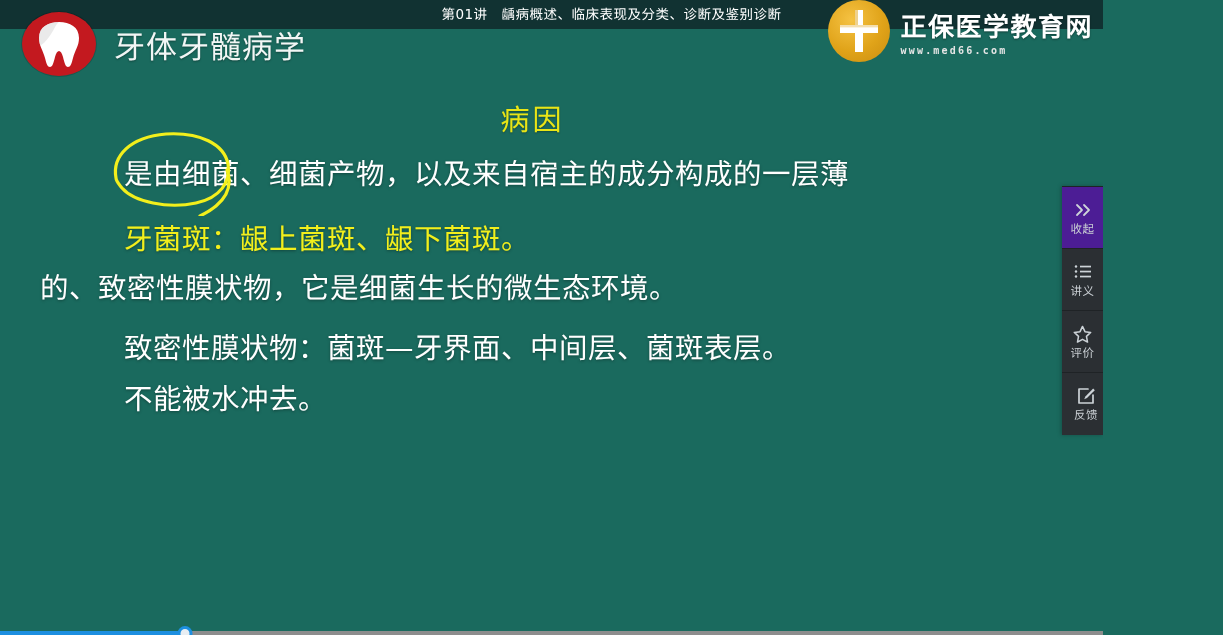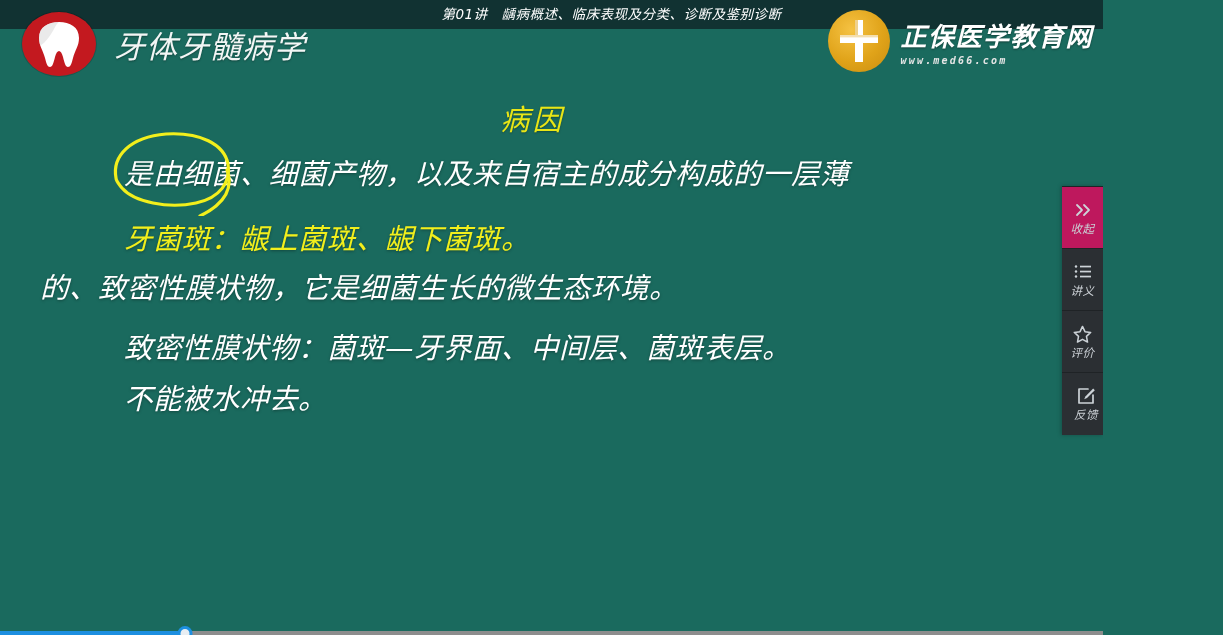--- a/index.html
+++ b/index.html
@@ -8,21 +8,20 @@
     width:1223px; height:635px;
     overflow:hidden;
     background:#1a6a5e;
     font-family:"Liberation Sans","DejaVu Sans",sans-serif;
   }
   #player {
     position:relative;
     width:1103px; height:635px;
     background:#1a6a5e;
     overflow:hidden;
-    font-style:italic;
   }
 
   
   #slide {
     position:absolute; inset:0;
     background:#1a6a5e;
   }
 
   
   #header-band {
@@ -63,21 +62,21 @@
     color:#f2f6f5;
     font-size:31px;
     font-weight:400;
     letter-spacing:1px;
     text-shadow:0 1px 2px rgba(0,0,0,0.35);
     font-family:"DejaVu Sans","Liberation Sans",sans-serif;
   }
 
   
   #brand-right {
-    position:absolute; top:10px; right:10px;
+    position:absolute; top:0; right:10px;
     display:flex; align-items:center; gap:10px;
     z-index:6;
   }
   #cross-logo {
     width:62px; height:62px; border-radius:50%;
     background:radial-gradient(circle at 38% 32%, #f5c243 0%, #e0a319 55%, #c98d10 100%);
     position:relative;
     display:flex; align-items:center; justify-content:center;
   }
   #brand-right-text { display:flex; flex-direction:column; gap:2px; }
@@ -148,21 +147,21 @@
   .rail-item {
     height:62px;
     display:flex; flex-direction:column;
     align-items:center; justify-content:center;
     gap:3px;
     border-bottom:1px solid #1f2326;
     cursor:pointer;
     color:#c9ced3;
   }
   .rail-item:last-child { border-bottom:none;margin-left:7px; }
-  .rail-item.collapse-item { background:#be185d; }
+  .rail-item.collapse-item { background:#4c1d95; }
   .rail-icon {
     height:20px;
     display:flex; align-items:center; justify-content:center;
     color:#cdd3d8;
   }
   .rail-icon svg { display:block; }
   .rail-label {
     font-size:11.5px;
     color:#c9ced3;
     letter-spacing:0.5px;

